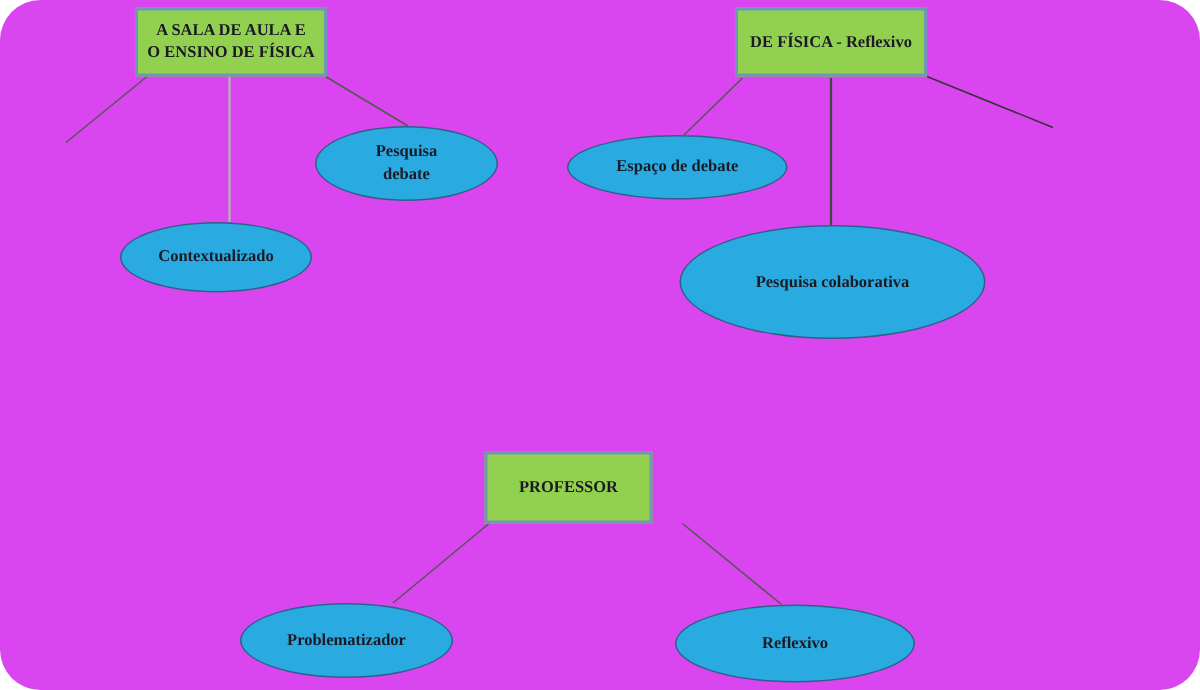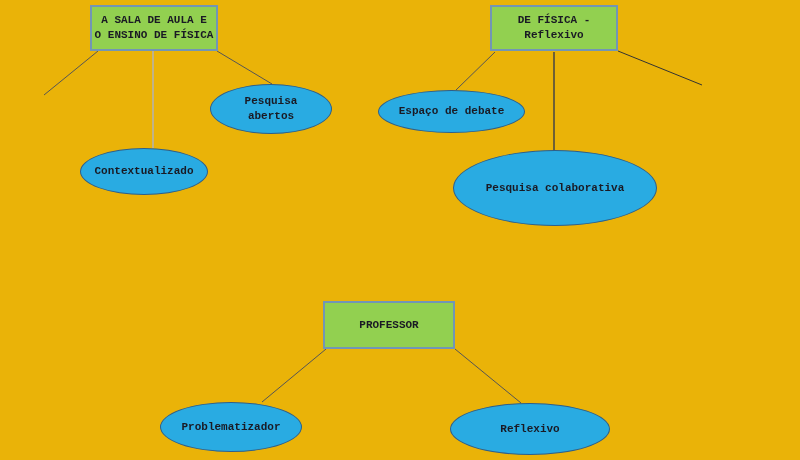--- a/index.html
+++ b/index.html
@@ -1,21 +1,22 @@
 <!DOCTYPE html>
 <html><head>
 <meta charset="utf-8">
 <style>
   html,body{margin:0;padding:0;background:#ffffff;}
   #canvas{
     position:relative;
     width:800px;height:460px;
-    background:#eab308;
-    font-family:Liberation Mono, monospace;
+    background:#d946ef;
+    font-family:Liberation Serif, serif;
     overflow:hidden;
+    border-radius:27px;
   }
   #connectors{position:absolute;left:0;top:0;width:800px;height:460px;}
   .node{
     position:absolute;
     display:flex;flex-direction:column;
     align-items:center;justify-content:center;
     text-align:center;
     box-sizing:border-box;
     color:#1a1a24;
     font-weight:bold;
@@ -57,37 +58,37 @@
     <div>O ENSINO DE FÍSICA</div>
   </div>
 
 
   <div class="node ellipse" style="left:80px;top:148px;width:128px;height:47px">
     <div>Contextualizado</div>
   </div>
 
   <div class="node ellipse" style="left:210px;top:84px;width:122px;height:50px">
     <div>Pesquisa</div>
-    <div>abertos</div>
+    <div>debate</div>
   </div>
 
   <div class="node box" style="left:490px;top:5px;width:128px;height:46px">
     <div>DE FÍSICA - Reflexivo</div>
   </div>
 
   <div class="node ellipse" style="left:453px;top:150px;width:204px;height:76px">
     <div>Pesquisa colaborativa</div>
   </div>
 
   <div class="node ellipse" style="left:378px;top:90px;width:147px;height:43px">
     <div>Espaço de debate</div>
   </div>
 
 
-  <div class="node box" style="left:323px;top:301px;width:132px;height:48px">
+  <div class="node box" style="left:323px;top:301px;width:112px;height:48px">
     <div>PROFESSOR</div>
   </div>
 
   <div class="node ellipse" style="left:450px;top:403px;width:160px;height:52px">
     <div>Reflexivo</div>
   </div>
 
   <div class="node ellipse" style="left:160px;top:402px;width:142px;height:50px">
     <div>Problematizador</div>
   </div>

